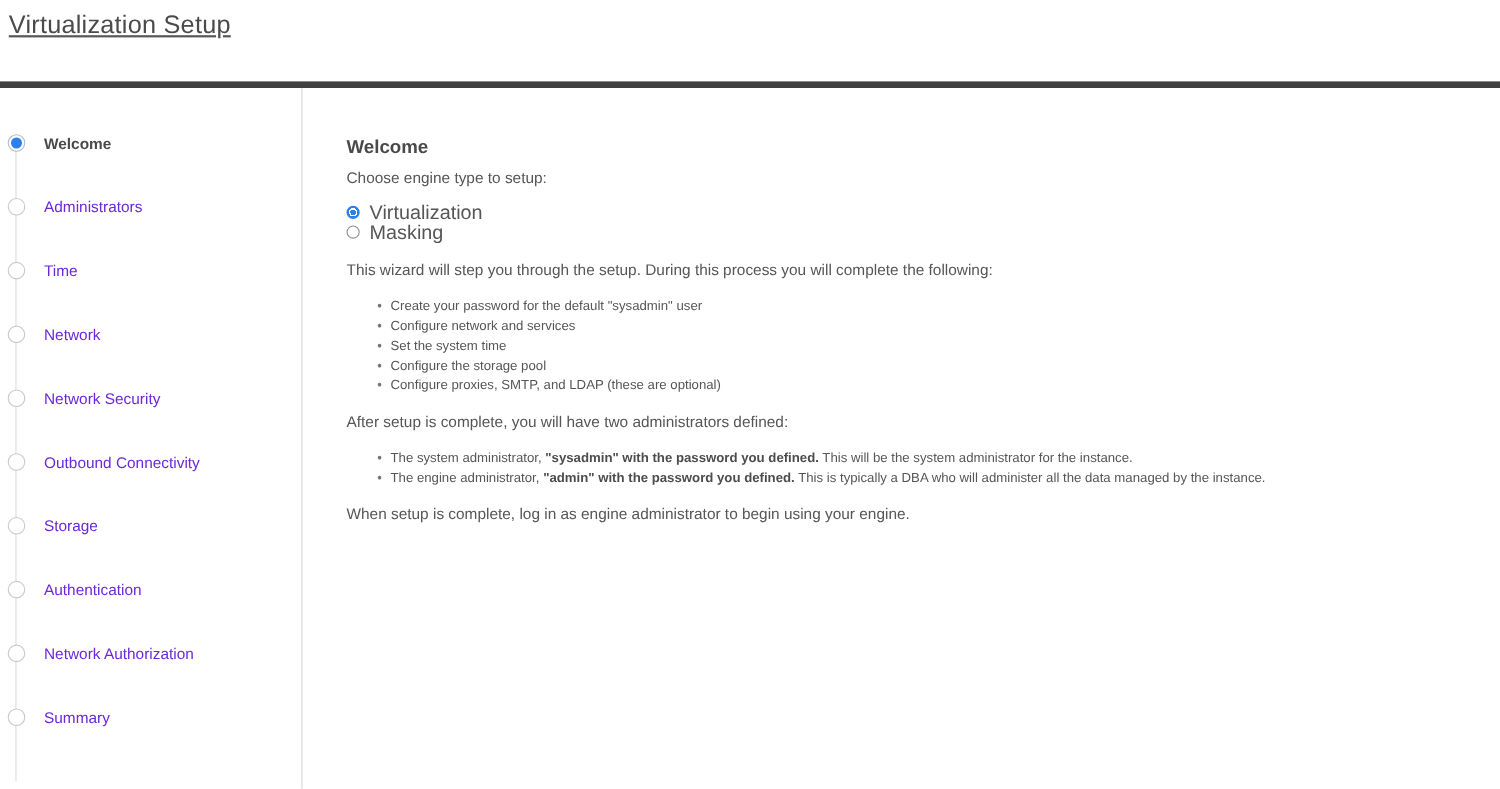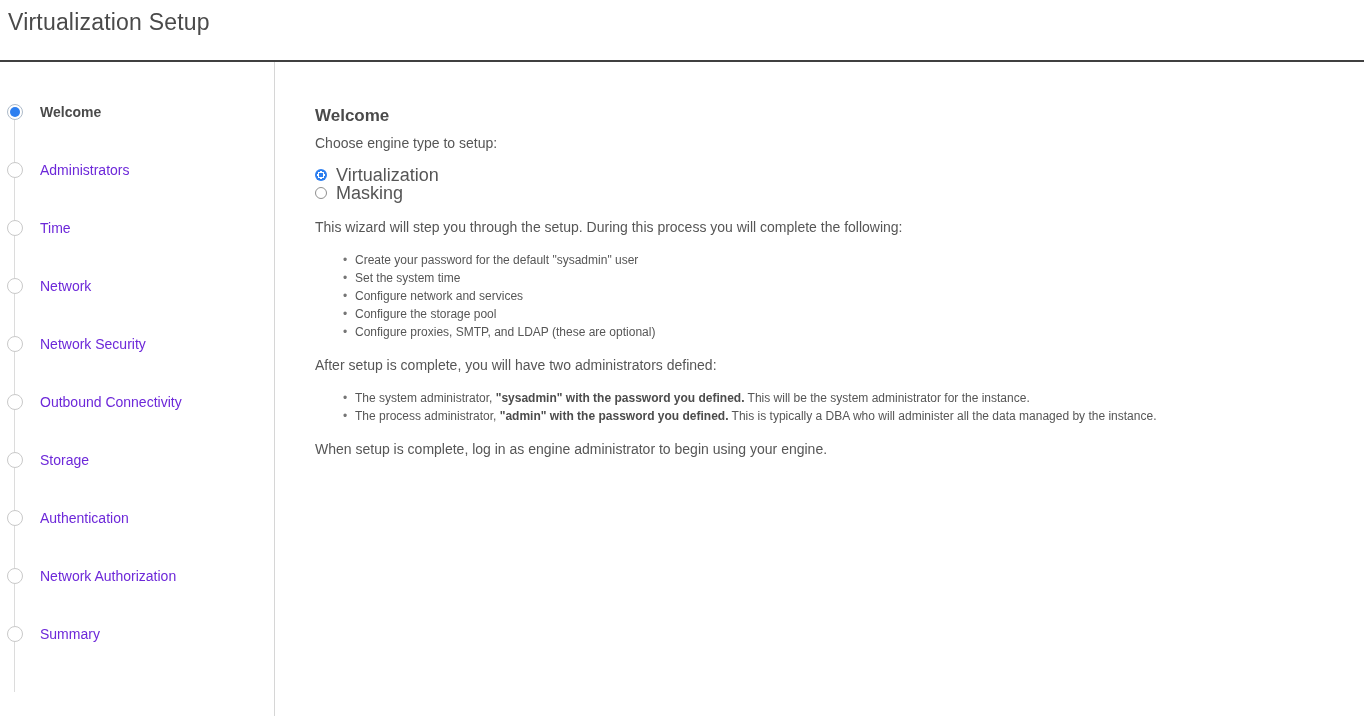--- a/index.html
+++ b/index.html
@@ -5,22 +5,23 @@
   * { box-sizing: border-box; }
   html, body {
     margin: 0; padding: 0;
     width: 1364px; height: 717px;
     overflow: hidden;
     background: #ffffff;
     font-family: "Liberation Sans", sans-serif;
     color: #565656;
   }
   .header {
-    height: 62px;
-    border-bottom: 2px solid #404040;
+    height: 80px;
+    border-bottom: 6px solid #404040;
+    text-decoration: underline;
   }
   .header h1 {
     margin: 0;
     padding: 9px 0 0 8px;
     font-size: 23px;
     font-weight: 400;
     color: #4a4a4a;
     letter-spacing: 0.2px;
   }
   .layout {
@@ -206,29 +207,29 @@
       <label class="radio-row">
         <span class="radio"></span>
         <span>Masking</span>
       </label>
     </div>
 
     <p>This wizard will step you through the setup. During this process you will complete the following:</p>
 
     <ul>
       <li>Create your password for the default "sysadmin" user</li>
+      <li>Configure network and services</li>
       <li>Set the system time</li>
-      <li>Configure network and services</li>
       <li>Configure the storage pool</li>
       <li>Configure proxies, SMTP, and LDAP (these are optional)</li>
     </ul>
 
     <p>After setup is complete, you will have two administrators defined:</p>
 
     <ul>
       <li><span>The system administrator, </span><strong>"sysadmin" with the password you defined.</strong><span> This will be the system administrator for the instance.</span></li>
-      <li><span>The process administrator, </span><strong>"admin" with the password you defined.</strong><span> This is typically a DBA who will administer all the data managed by the instance.</span></li>
+      <li><span>The engine administrator, </span><strong>"admin" with the password you defined.</strong><span> This is typically a DBA who will administer all the data managed by the instance.</span></li>
     </ul>
 
     <p>When setup is complete, log in as engine administrator to begin using your engine.</p>
   </main>
 
 </div>
 
 </body></html>

